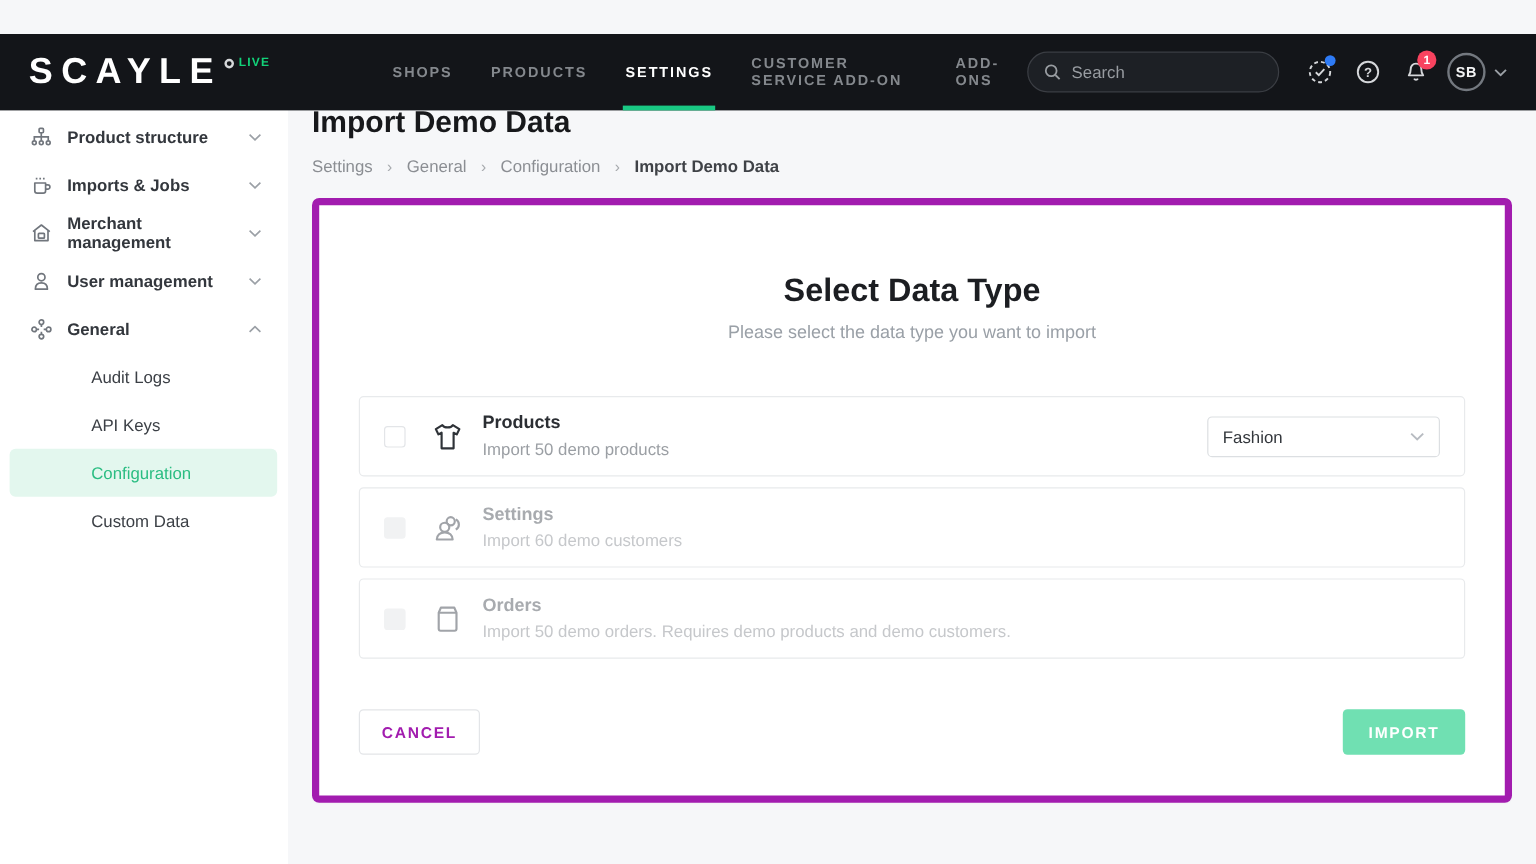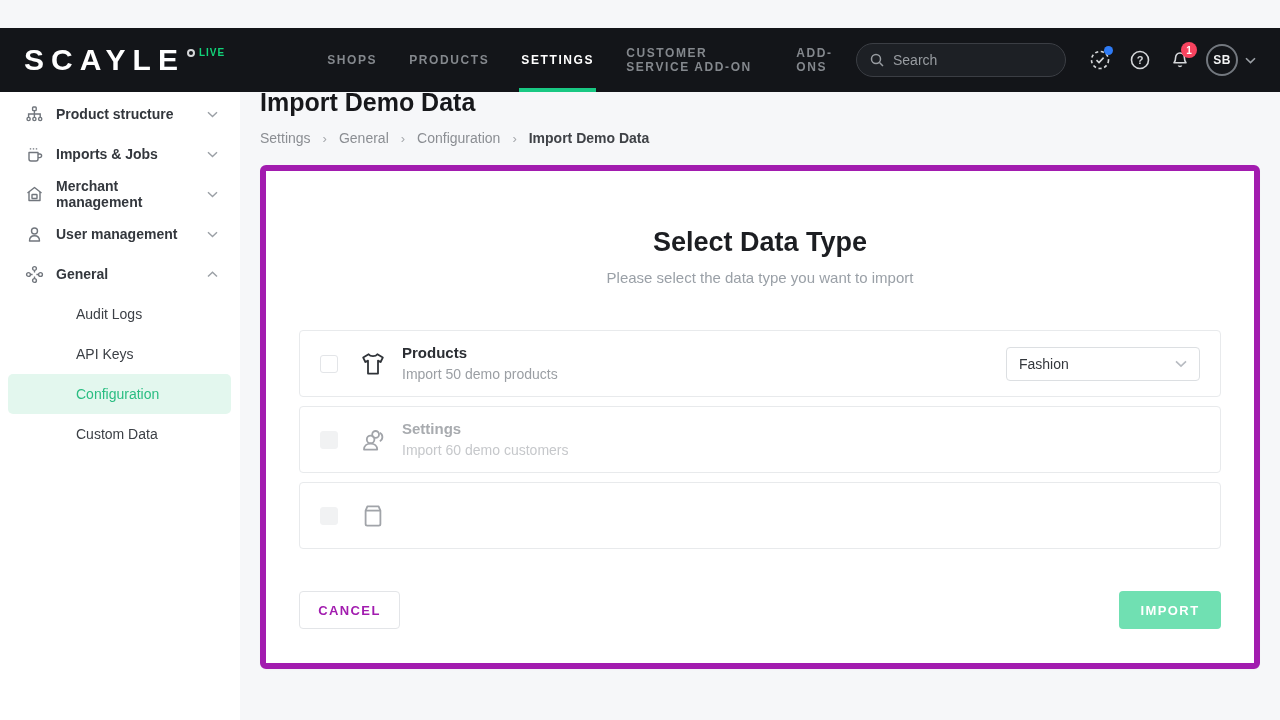--- a/index.html
+++ b/index.html
@@ -287,20 +287,24 @@
     </div>
 
     <div class="opt-row disabled">
       <span class="checkbox"></span>
       <span class="opt-icon">
         <svg width="28" height="26" viewBox="0 0 28 26" fill="none" stroke="#a1a4a9" stroke-width="1.8" stroke-linejoin="round">
           <path d="M8.4 3.4 H19.6 L21.4 7.6 V21 a1.6 1.6 0 0 1 -1.6 1.6 H8.2 A1.6 1.6 0 0 1 6.6 21 V7.6 Z"></path>
           <path d="M6.6 7.6 H21.4"></path>
         </svg>
       </span>
+      <div>
+        <div class="opt-title">Orders</div>
+        <div class="opt-desc">Import 50 demo orders. Requires demo products and demo customers.</div>
+      </div>
     </div>
 
     <div class="card-footer">
       <button class="btn btn-cancel">CANCEL</button>
       <button class="btn btn-import">IMPORT</button>
     </div>
   </div>
 </div>
 
 </body></html>

